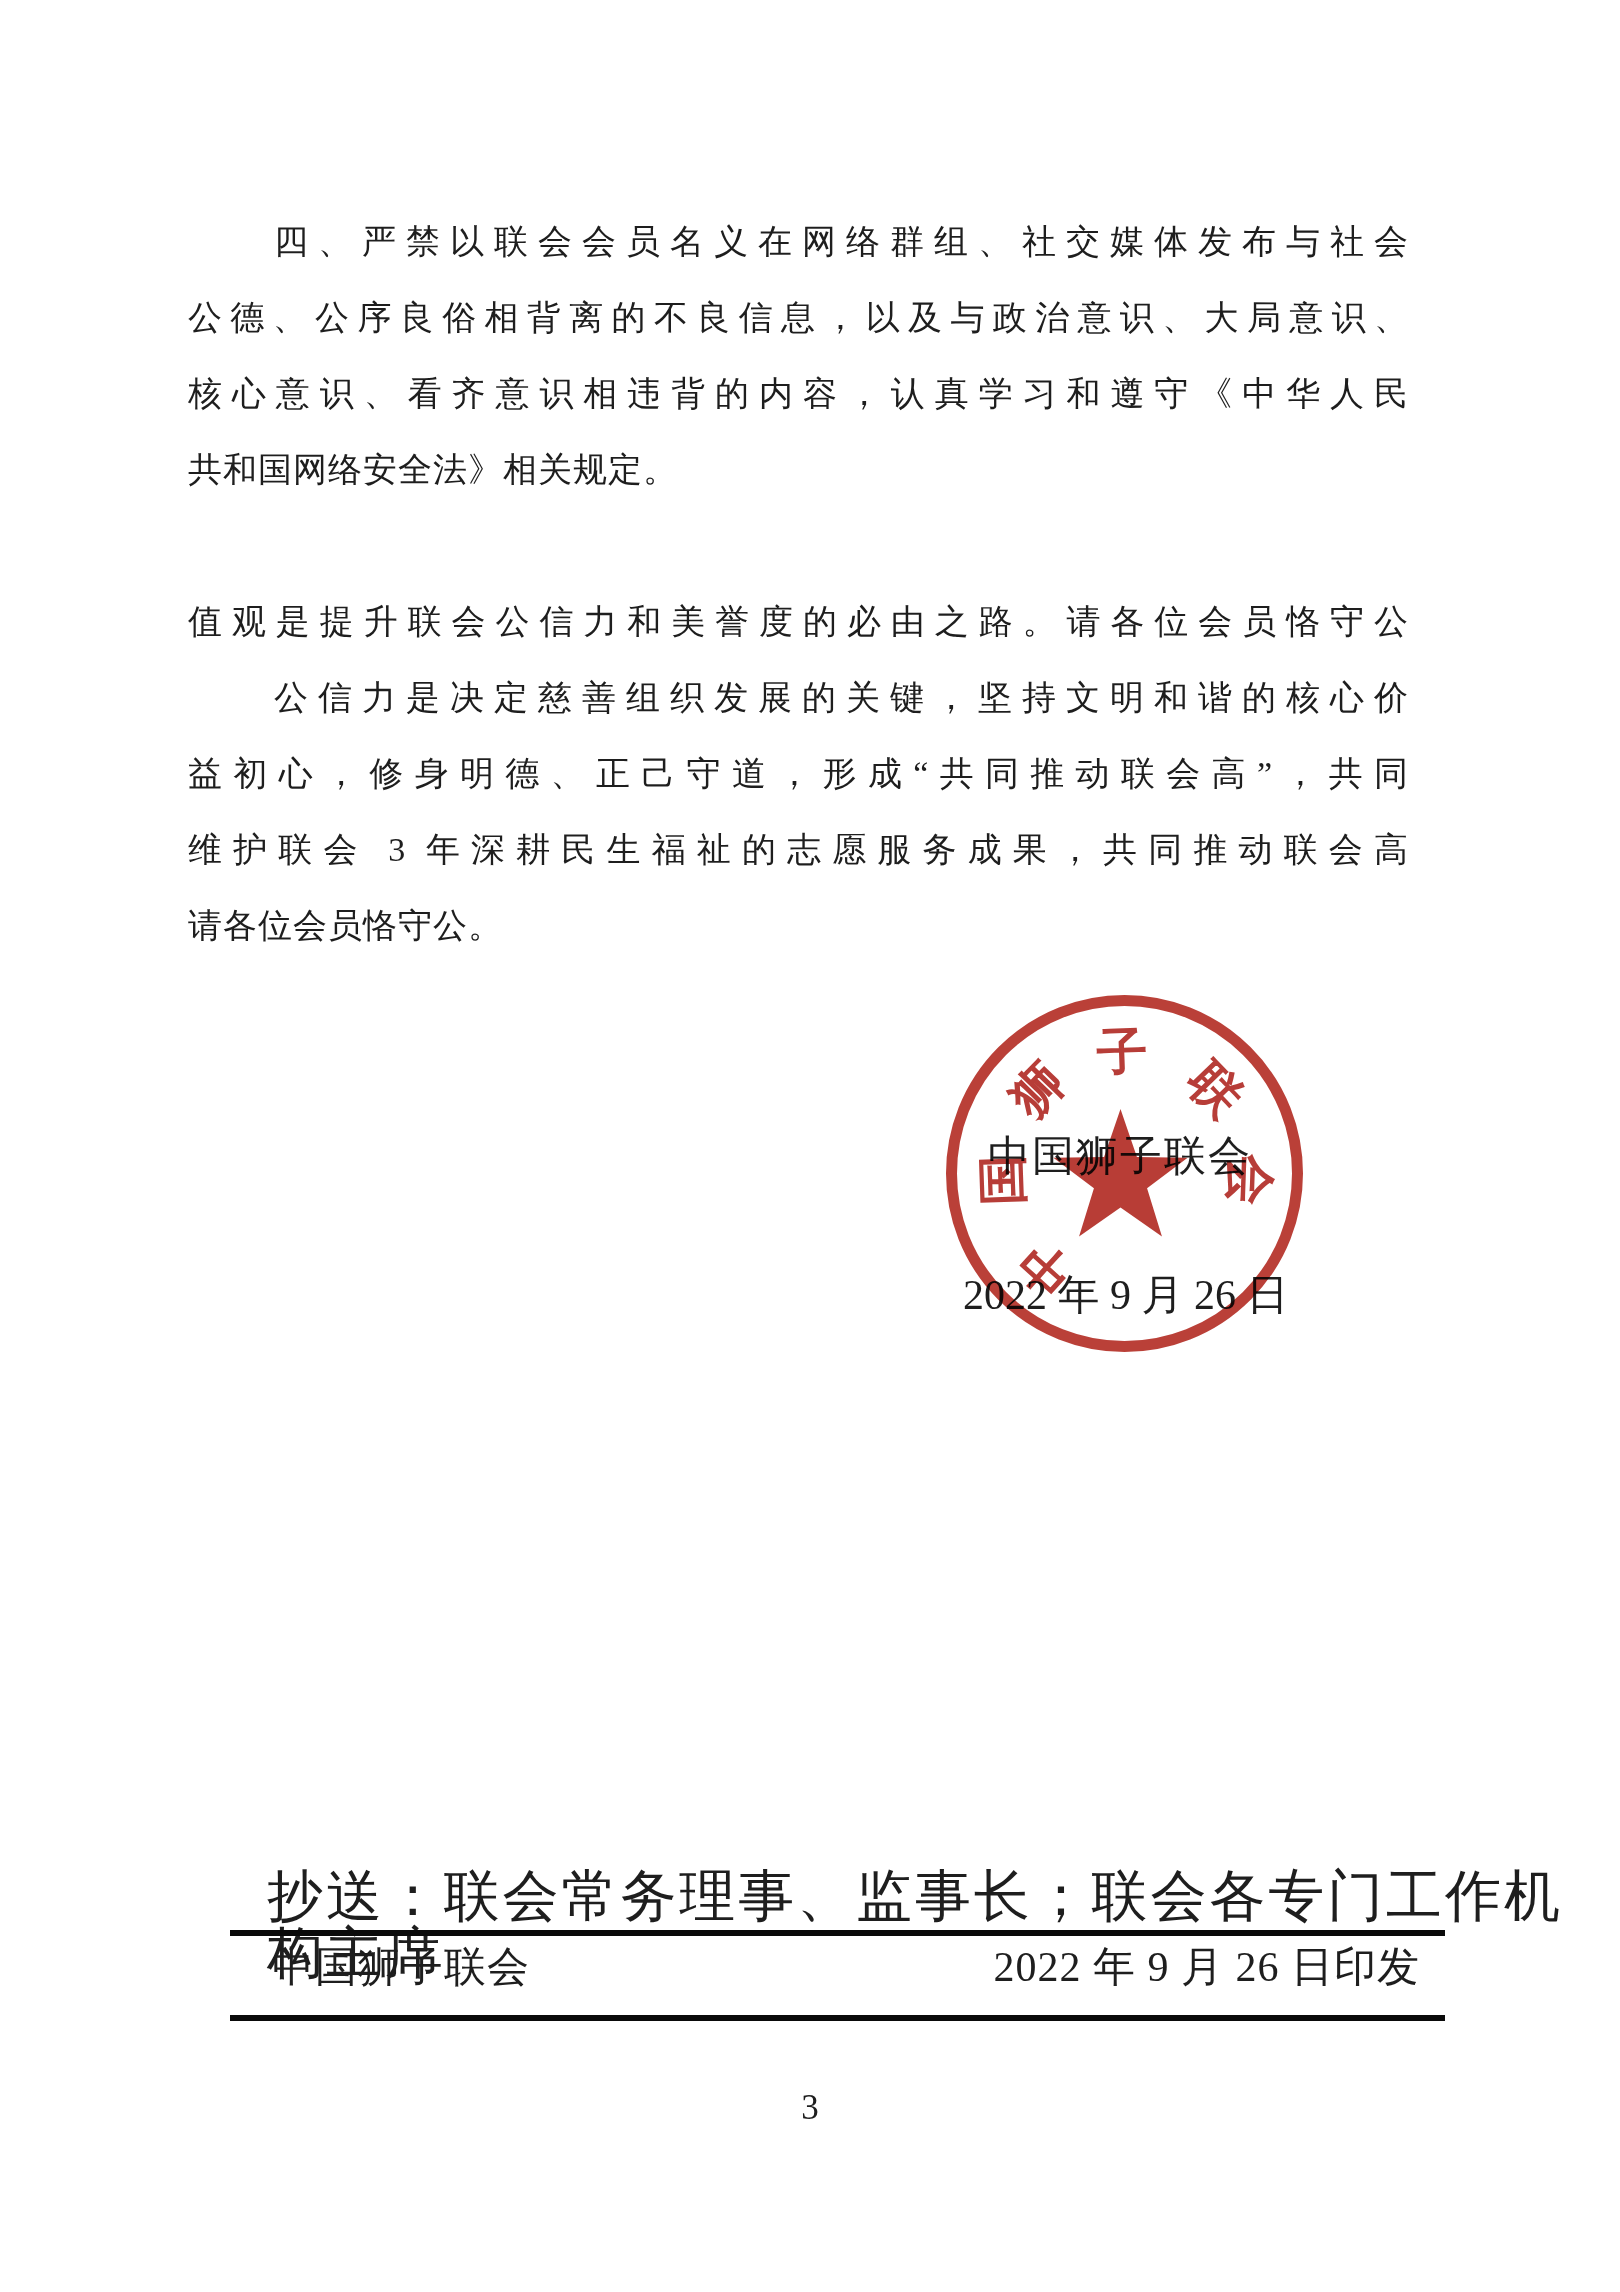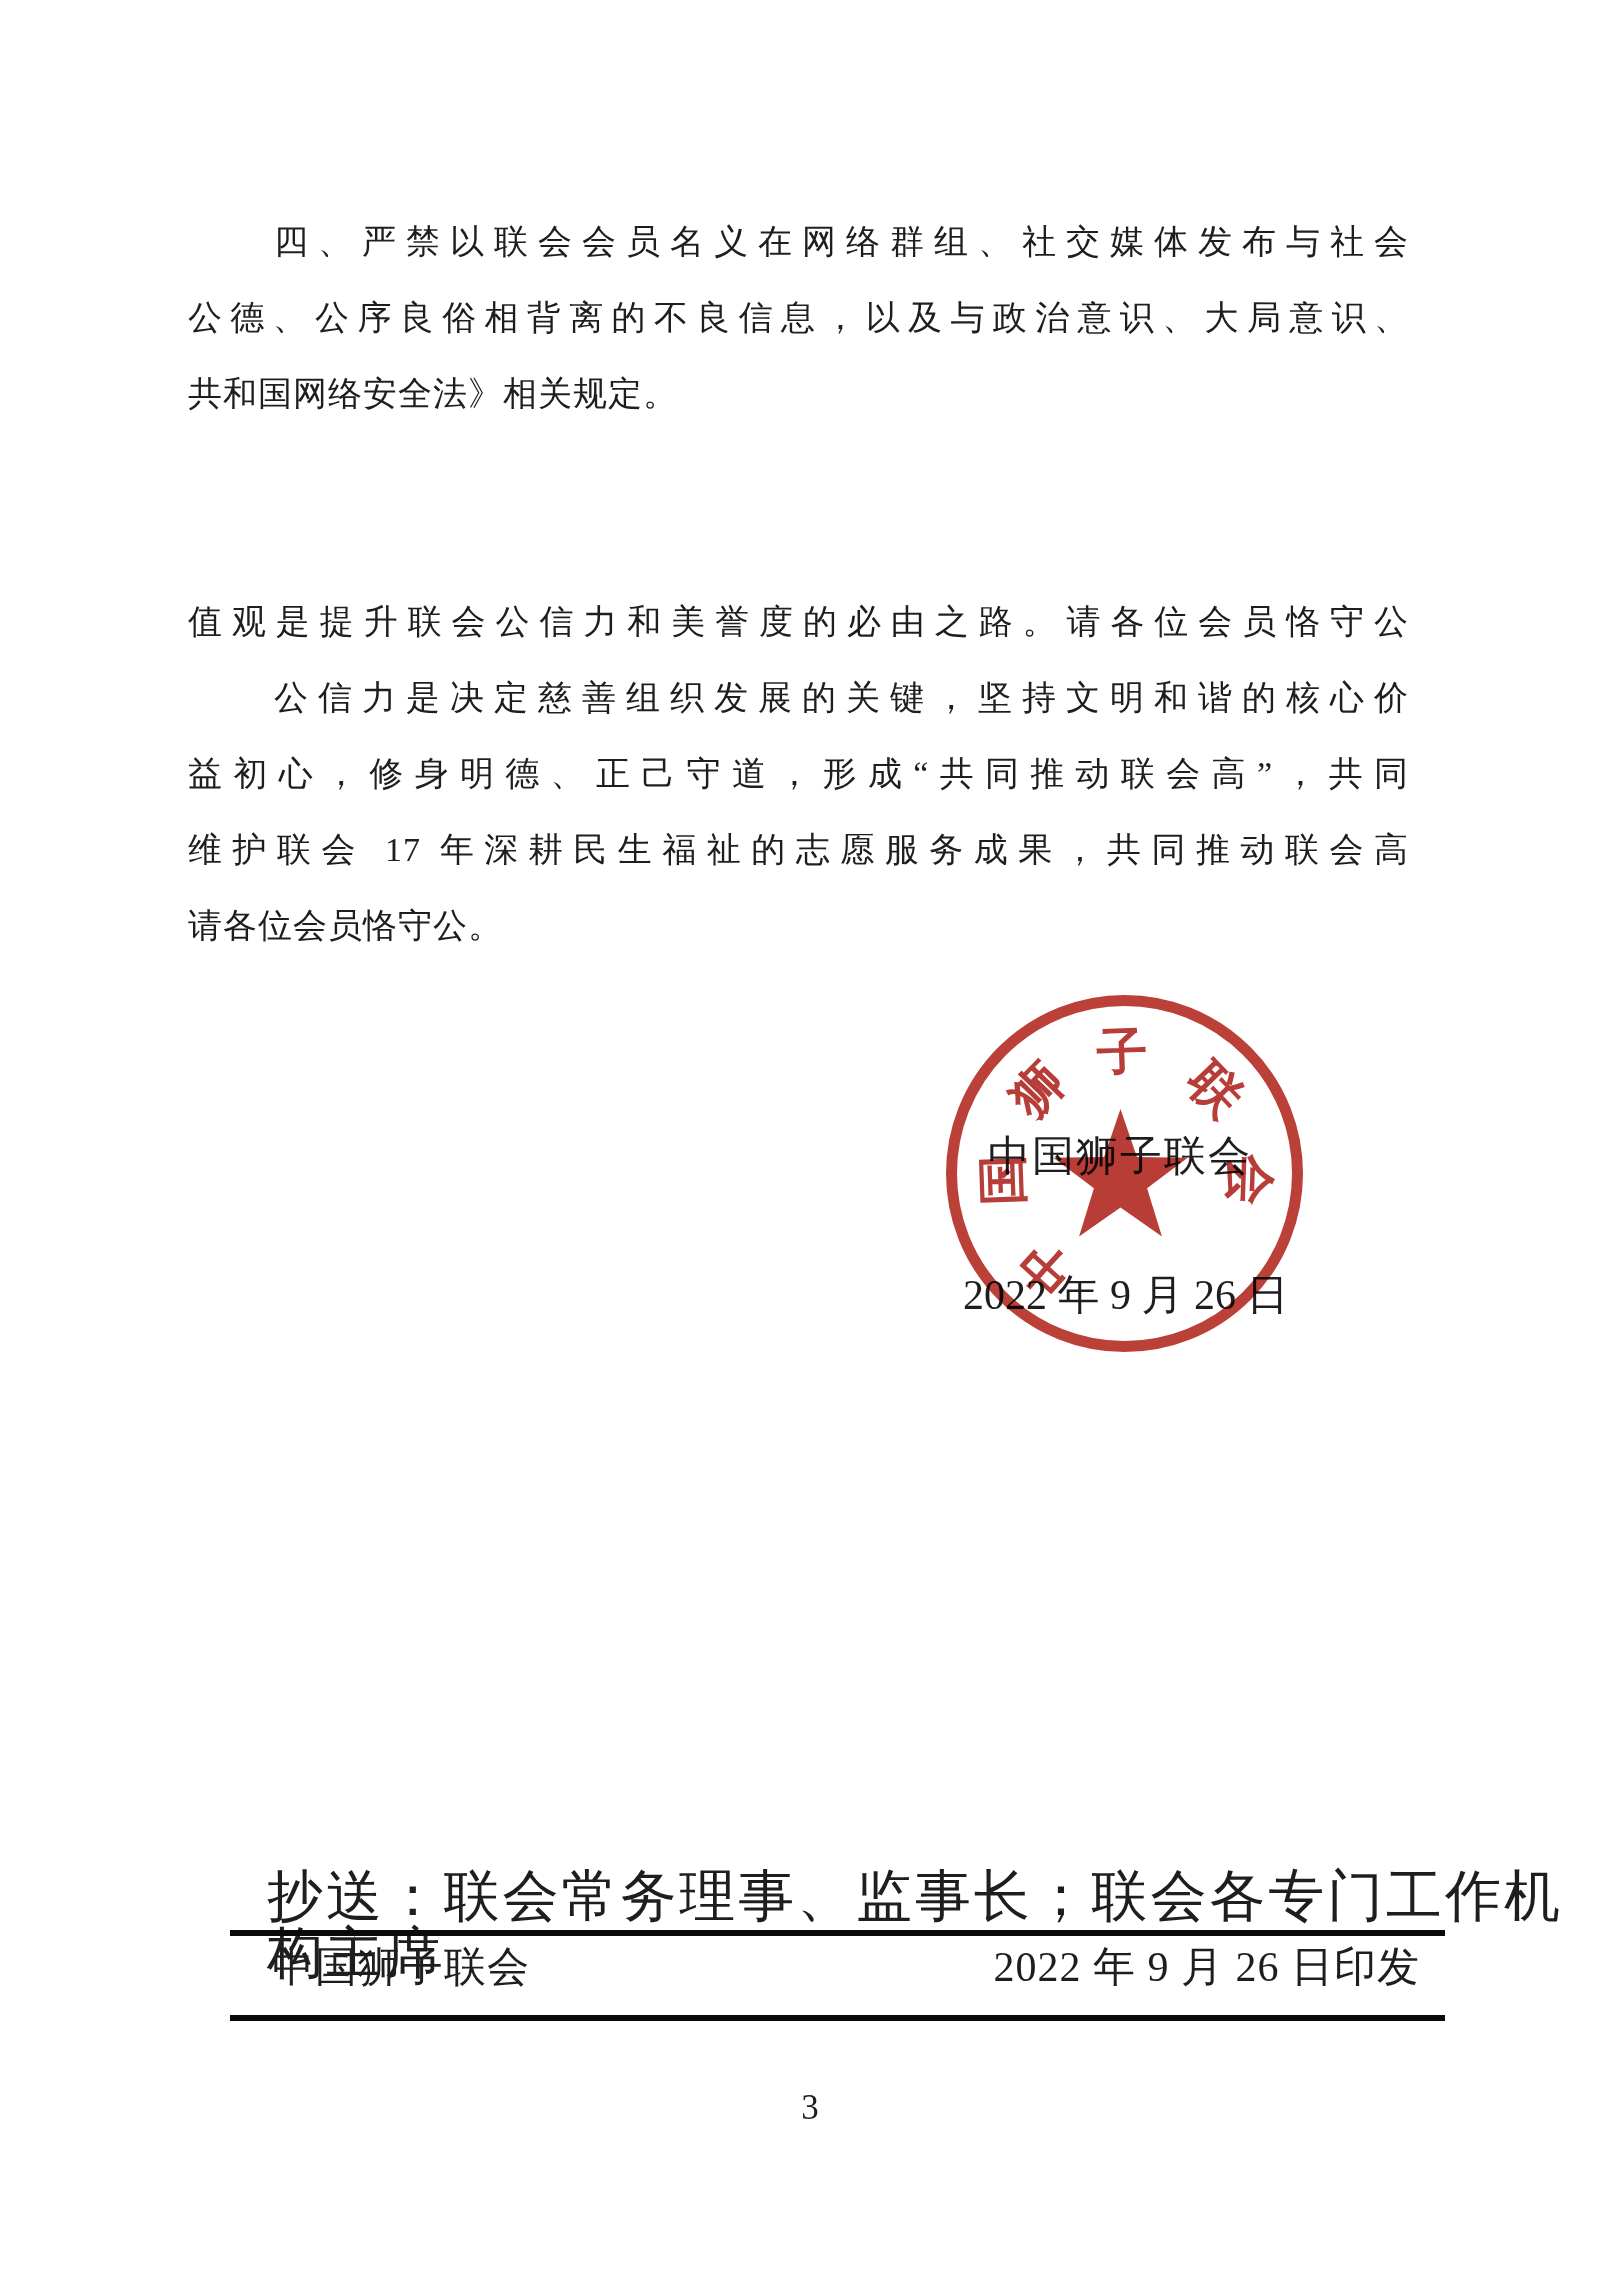--- a/index.html
+++ b/index.html
@@ -134,28 +134,29 @@
   }
 </style>
 </head>
 <body>
 
 <div class="page">
 
   <div class="bodytext para-1">
     <div class="line first">四、严禁以联会会员名义在网络群组、社交媒体发布与社会</div>
     <div class="line">公德、公序良俗相背离的不良信息，以及与政治意识、大局意识、</div>
+    <div class="line">核心意识、看齐意识相违背的内容，认真学习和遵守《中华人民</div>
     <div class="line last">共和国网络安全法》相关规定。</div>
   </div>
 
   <div class="bodytext para-2">
     <div class="line">值观是提升联会公信力和美誉度的必由之路。请各位会员恪守公</div>
     <div class="line first">公信力是决定慈善组织发展的关键，坚持文明和谐的核心价</div>
     <div class="line">益初心，修身明德、正己守道，形成“共同推动联会高”，共同</div>
-    <div class="line">维护联会 17 年深耕民生福祉的志愿服务成果，共同推动联会高</div>
+    <div class="line">维护联会 3 年深耕民生福祉的志愿服务成果，共同推动联会高</div>
     <div class="line last">请各位会员恪守公。</div>
   </div>
 
   <div class="sig-org">中国狮子联会</div>
   <div class="sig-date">2022 年 9 月 26 日</div>
 
   <div class="seal">
     <div class="seal-ring"></div>
     <span class="seal-char c0">中</span>
     <span class="seal-char c1">国</span>

